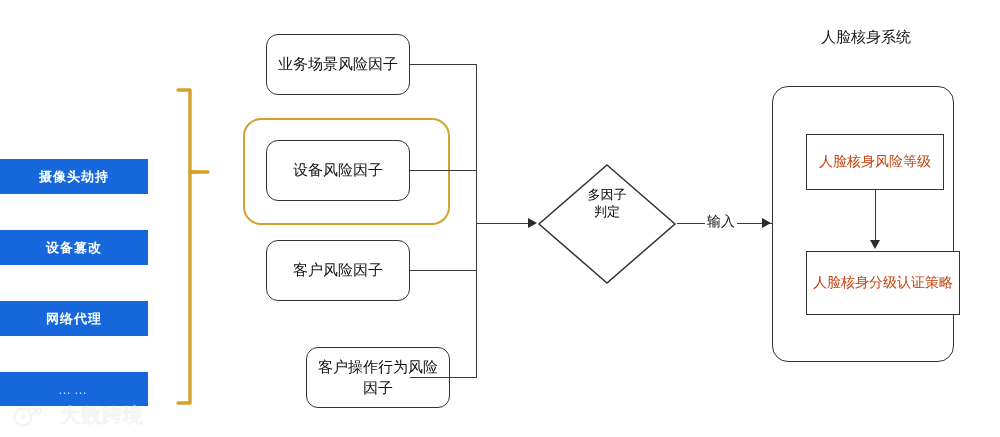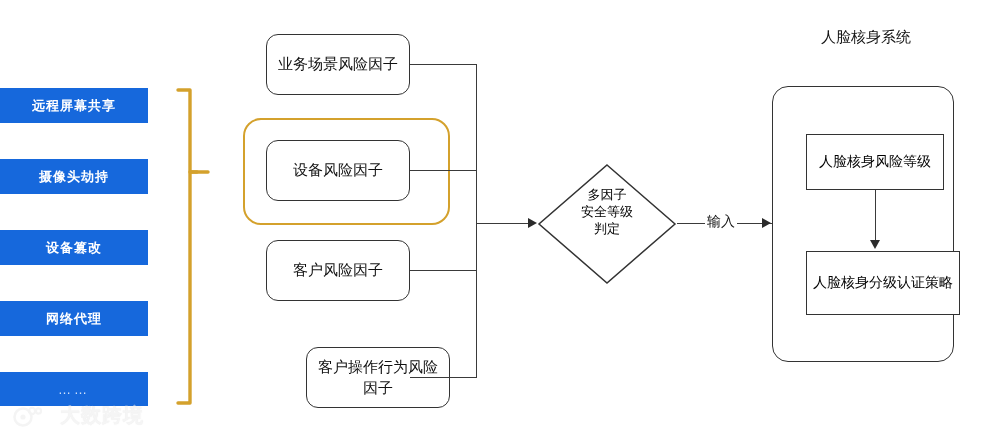--- a/index.html
+++ b/index.html
@@ -141,21 +141,21 @@
     box-sizing: border-box;
     border: 1.5px solid #333333;
     border-radius: 16px;
     background: #ffffff;
   }
   .sys-box {
     position: absolute;
     box-sizing: border-box;
     border: 1.4px solid #333333;
     background: #ffffff;
-    color: #000000;
+    color: #c2410c;
     font-size: 14px;
     line-height: 1.4;
     display: flex;
     align-items: center;
     justify-content: center;
     text-align: center;
     padding: 0 6px;
   }
 
   
@@ -192,23 +192,20 @@
     letter-spacing: 1px;
     text-shadow: 0 0 1px rgba(150,150,150,0.35);
   }
   .wm-logo svg { display: block; }
 </style>
 </head>
 <body>
 
 <div id="canvas">
 
-  <div class="chip" style="top:88px;">
-    <span>远程屏幕共享</span>
-  </div>
   <div class="chip" style="top:159px;">
     <span>摄像头劫持</span>
   </div>
   <div class="chip" style="top:301px;">
     <span>网络代理</span>
   </div>
   <div class="chip" style="top:230px;">
     <span>设备篡改</span>
   </div>
   <div class="chip ellipsis" style="top:372px;">
@@ -250,21 +247,20 @@
   <div class="h-line" style="left:476px; top:223px; width:52px;"></div>
   <div class="arrow-head" style="left:528px; top:218px;"></div>
 
   <div class="diamond-wrap">
     <svg width="140" height="122" viewBox="0 0 140 122">
       <polygon points="70,2 138,61 70,120 2,61" fill="#ffffff" stroke="#333333" stroke-width="1.5"></polygon>
     </svg>
   </div>
   <div class="diamond-label">
     <div>多因子</div>
-    <div>安全等级</div>
     <div>判定</div>
   </div>
 
   <div class="h-line" style="left:677px; top:223px; width:95px;"></div>
   <div class="edge-label" style="left:705px; top:213px;">输入</div>
   <div class="arrow-head" style="left:762px; top:218px;"></div>
 
   <div class="sys-title">人脸核身系统</div>
 
   <div class="sys-container"></div>

